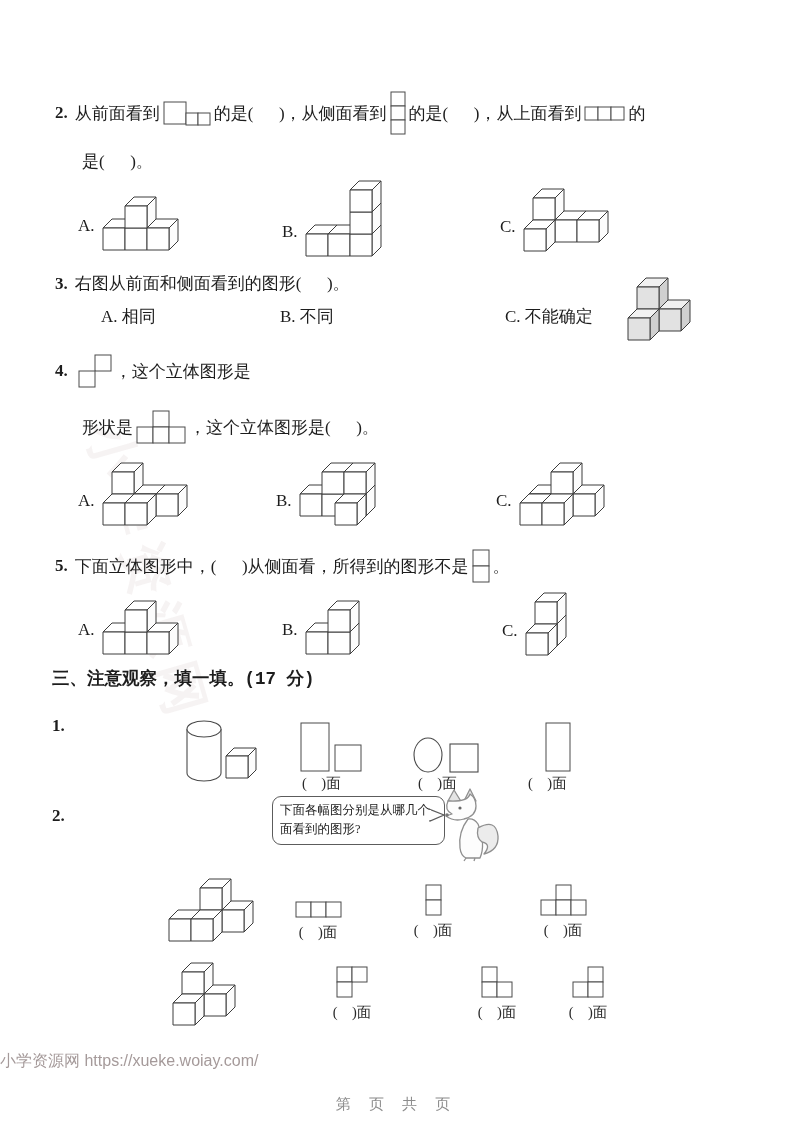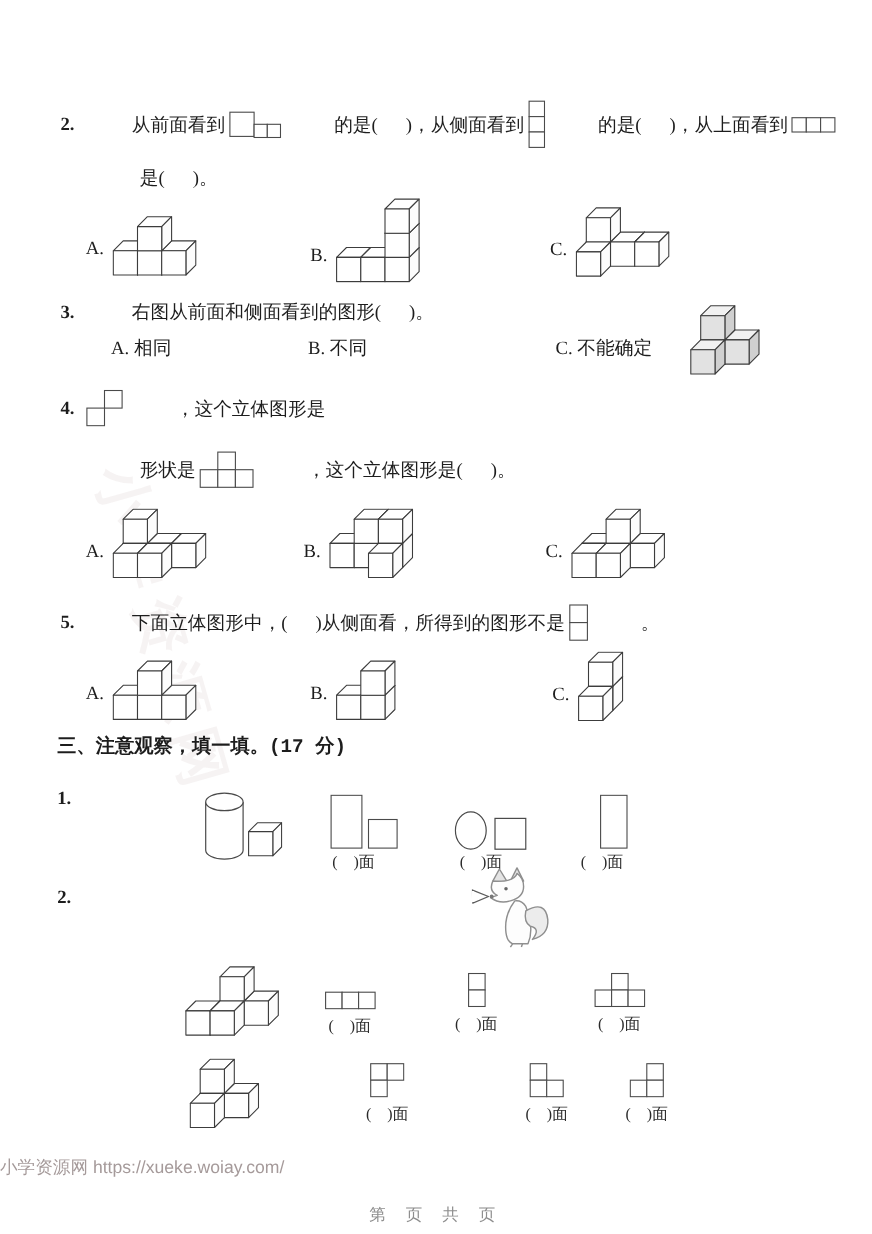--- a/index.html
+++ b/index.html
@@ -1,20 +1,20 @@
 <!DOCTYPE html>
 <html><head>
 <meta charset="utf-8">
 <style>
   html,body{margin:0;padding:0;background:#fff;}
   .page{position:relative;width:793px;height:1122px;background:#ffffff;overflow:hidden;
         font-family:"Liberation Serif","DejaVu Serif",serif;color:#1d1d1d;}
   .line{position:absolute;display:flex;align-items:center;white-space:pre;font-size:17px;}
   .num{font-weight:bold;margin-right:7px;}
-  .t{white-space:pre;margin-left:45px;}
+  .t{white-space:pre;}
   .shape{margin:0 3px;flex:0 0 auto;}
   .opt{position:absolute;display:flex;align-items:flex-end;gap:7px;}
   .opt-label{font-size:17px;margin-bottom:15px;}
   .opt-text{position:absolute;font-size:17px;white-space:pre;}
   .sec-header{position:absolute;font-size:17.5px;font-weight:bold;white-space:pre;font-family:Liberation Mono, monospace;}
   .qnum{position:absolute;font-size:17px;font-weight:bold;}
   .abs{position:absolute;}
   .ans{position:absolute;display:flex;flex-direction:column;align-items:center;gap:5px;min-width:64px;}
   .blank{font-size:14.5px;white-space:pre;color:#2a2a2a;}
   .bubble{position:absolute;left:272px;top:796px;width:157px;border:1.2px solid #5c5c5c;
@@ -306,20 +306,21 @@
     <rect x="37" y="8" width="28" height="28" fill="#fff" stroke="#4a4a4a" stroke-width="1.1"></rect>
   </svg>
   <svg class="abs" style="left:545px;top:722px;" viewBox="-1 -1 26 50" width="26" height="50">
       <rect x="0" y="0" width="24" height="48" fill="#fff" stroke="#4a4a4a" stroke-width="1"></rect>
     </svg>
   <span class="blank abs" style="left:302px;top:774px;">(    )面</span>
   <span class="blank abs" style="left:418px;top:774px;">(    )面</span>
   <span class="blank abs" style="left:528px;top:774px;">(    )面</span>
 
   <div class="qnum" style="left:52px;top:806px;">2.</div>
+  <div class="bubble">下面各幅图分别是从哪几个面看到的图形?</div>
   <svg class="abs" style="left:429px;top:808px;z-index:3;" width="16" height="14" viewBox="0 0 16 14">
     <polygon points="0,1 15,7 1,13" fill="#fff" stroke="#5c5c5c" stroke-width="1.2"></polygon>
     <rect x="-1" y="2" width="3" height="10" fill="#fff"></rect>
   </svg>
   <svg class="abs" style="left:440px;top:788px;" width="62" height="74" viewBox="0 0 62 74">
     <g fill="#fdfdfd" stroke="#8f8f8f" stroke-width="1.3" stroke-linejoin="round">
       <path d="M14,2 L22,15 L8,13 Z" fill="#e4e4e4"></path>
       <path d="M30,1 L36,13 L24,13 Z" fill="#e4e4e4"></path>
       <path d="M8,13 Q4,22 12,26 L6,28 Q14,34 24,31 Q36,28 36,18 Q36,10 30,6 Q28,14 8,13 Z"></path>
       <path d="M28,31 Q18,44 20,60 Q21,68 26,70 L40,70 Q46,56 38,36 Q34,30 28,31 Z"></path>

